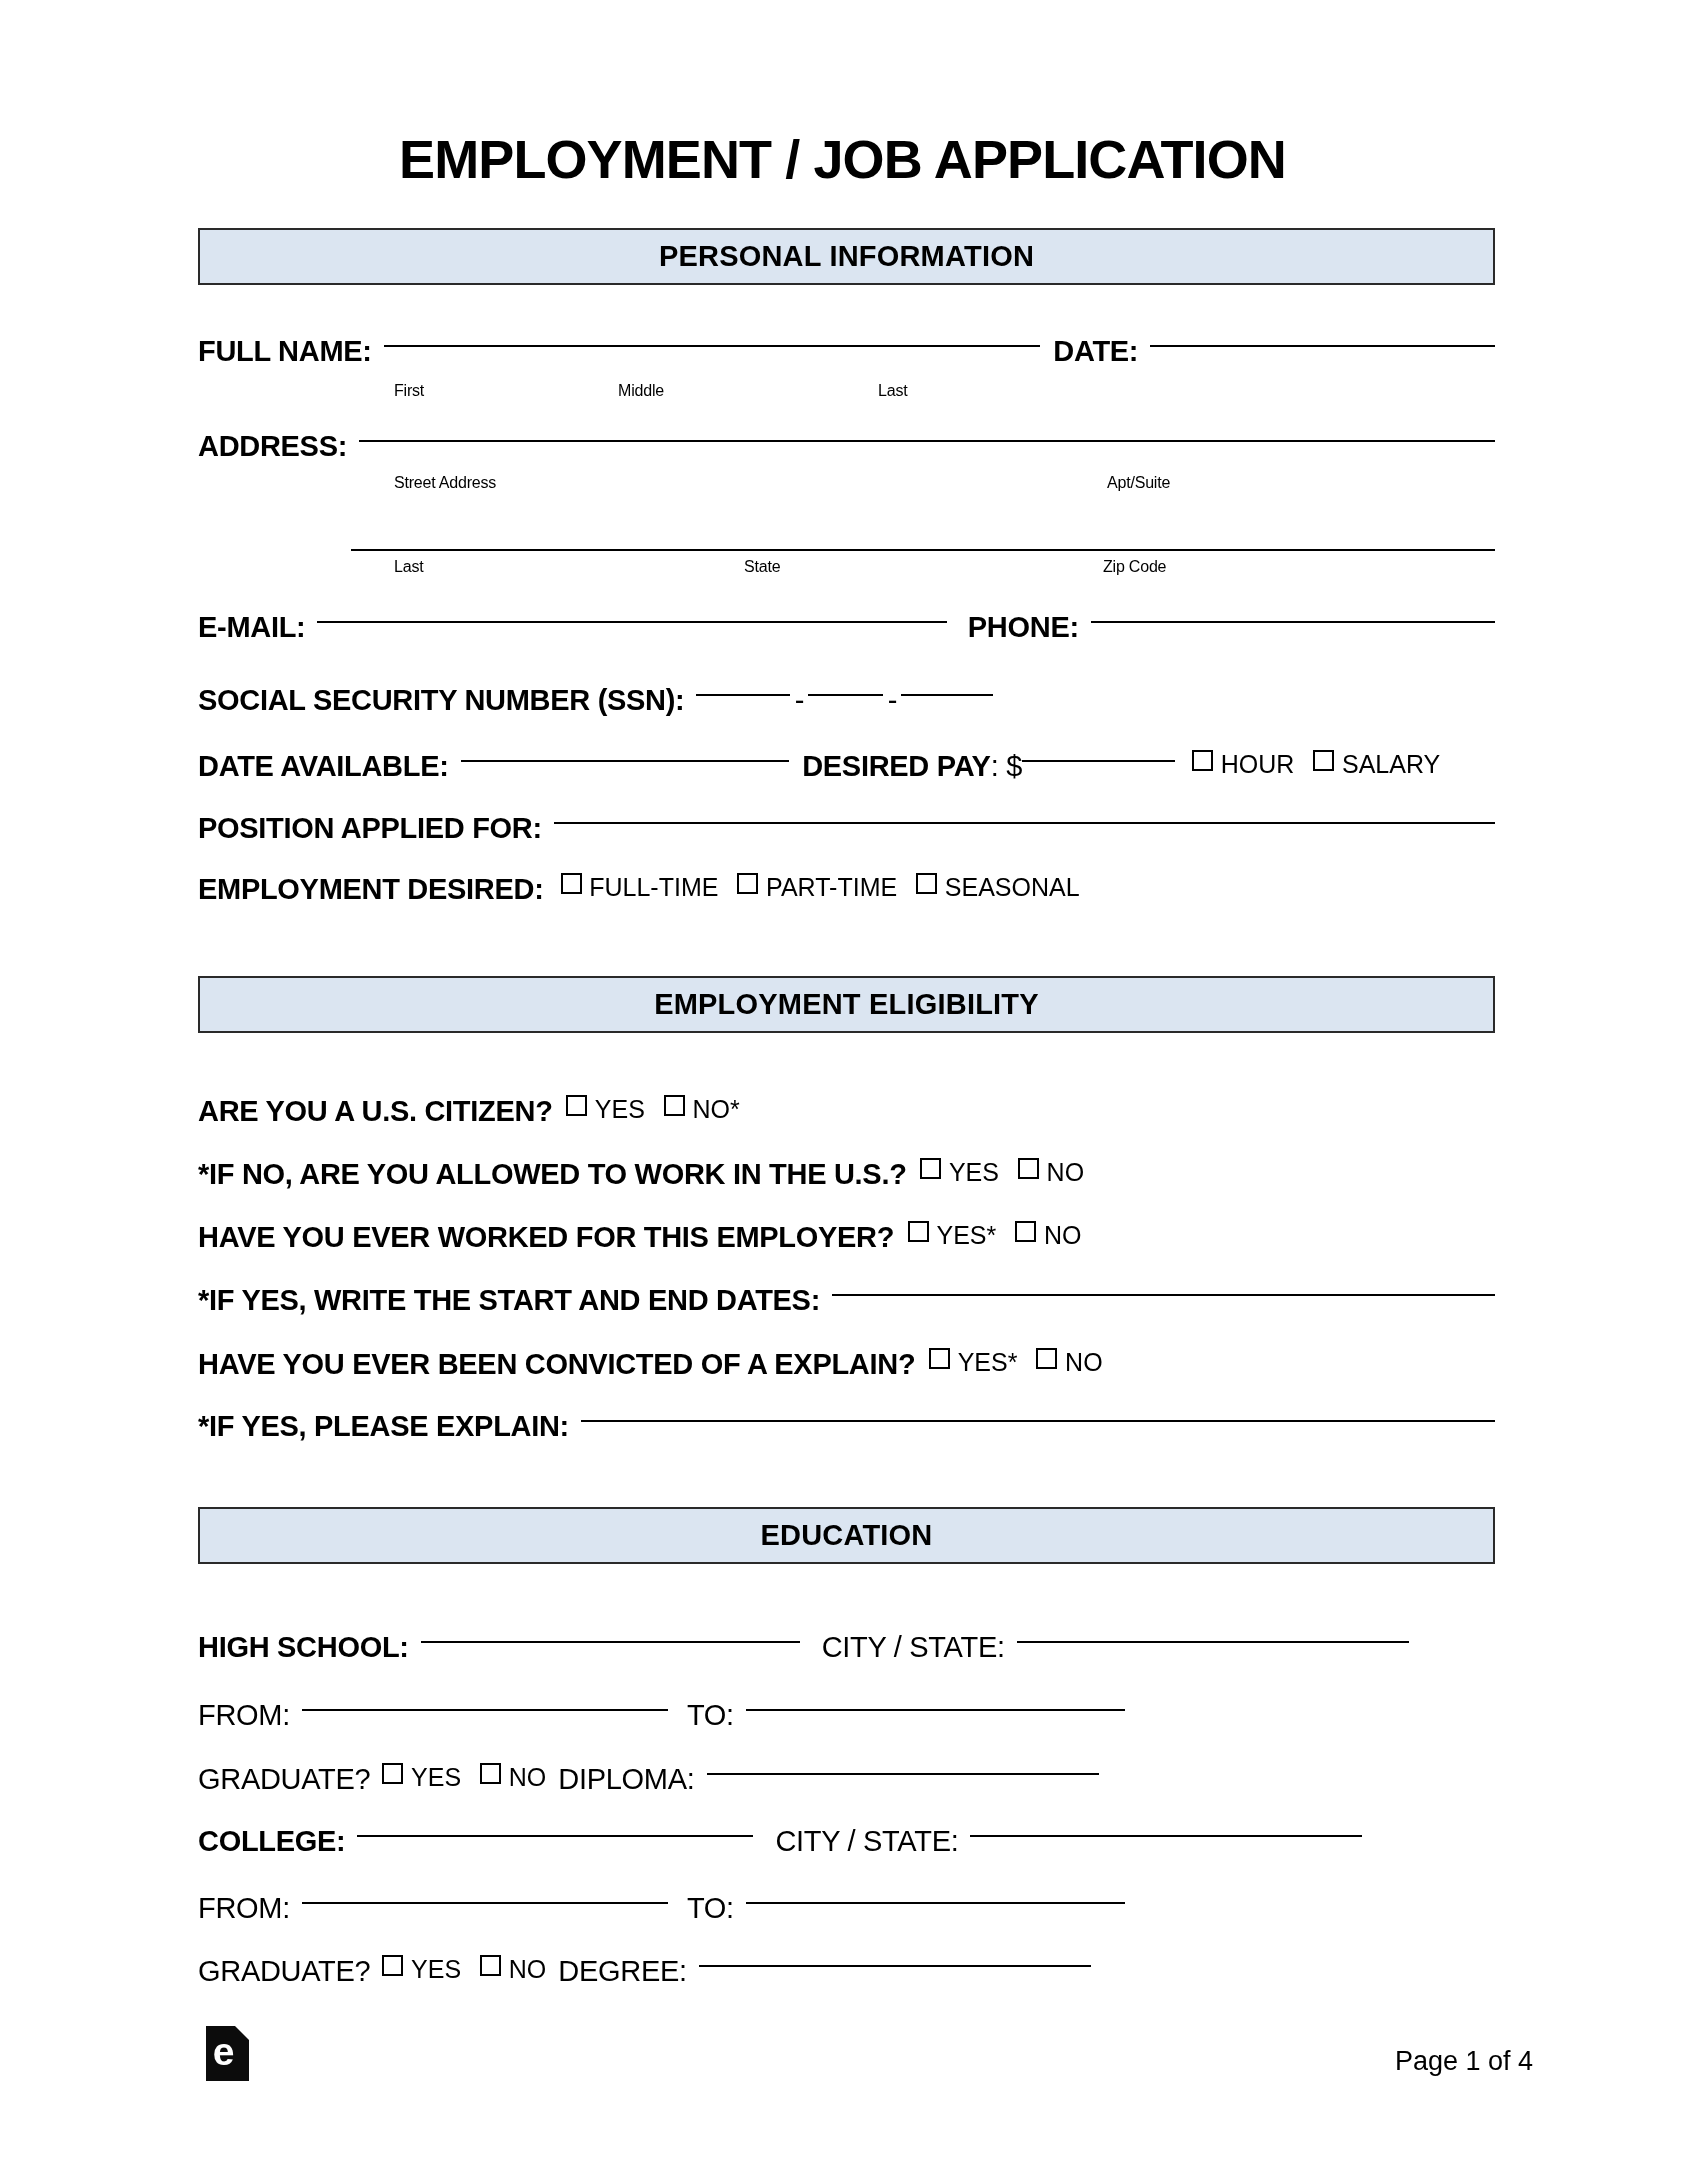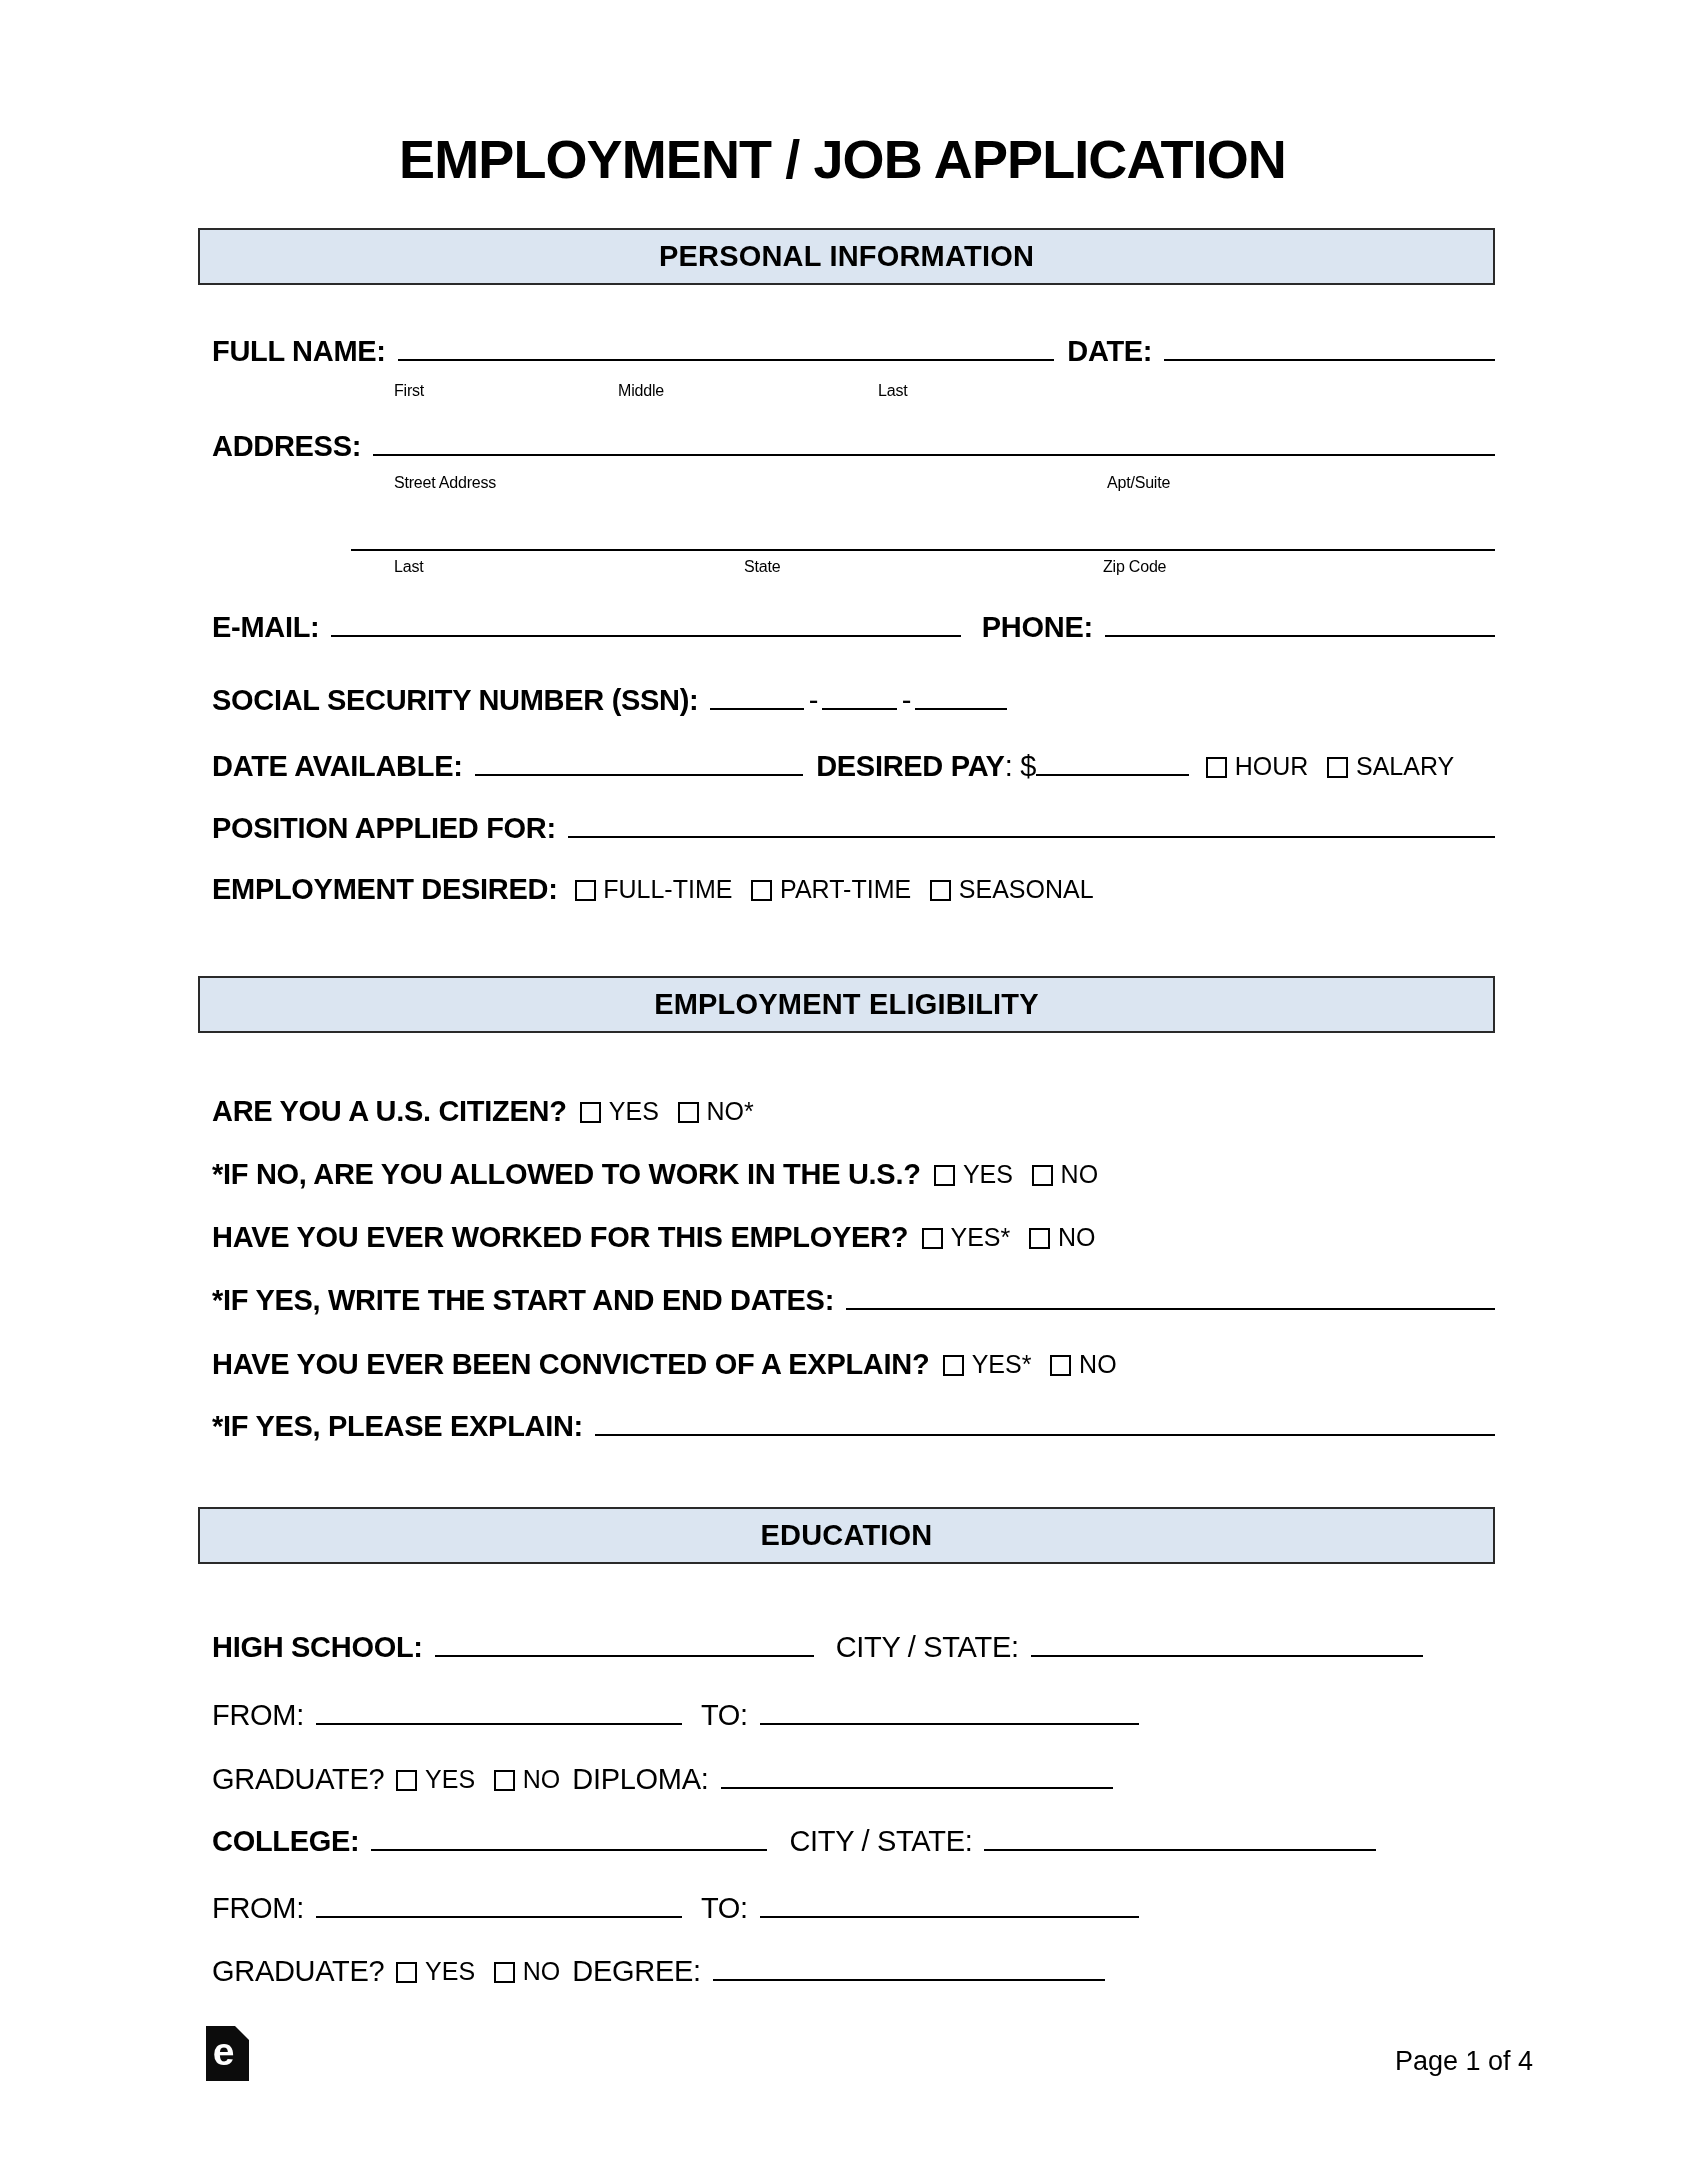--- a/index.html
+++ b/index.html
@@ -11,22 +11,22 @@
     position:absolute; top:128px; left:0; width:100%; text-align:center;
     font-size:54px; font-weight:700; letter-spacing:-0.9px;
   }
   .sec {
     position:absolute; left:198px; right:190px; height:57px; box-sizing:border-box;
     background:#dbe5f1; border:2.6px solid #2a2a2a;
     display:flex; align-items:center; justify-content:center;
     font-weight:700; font-size:29px; letter-spacing:0.2px;
   }
   .row {
-    position:absolute; left:212px; right:190px;
-    display:flex; align-items:center; white-space:nowrap;
+    position:absolute; left:198px; right:190px;
+    display:flex; align-items:flex-start; white-space:nowrap;
   }
   .lbl  { font-size:29px; letter-spacing:-0.3px; }
   .b    { font-weight:700; }
   .cb-lbl { font-size:25px; letter-spacing:0; }
   .sub  { position:absolute; font-size:16px; letter-spacing:-0.2px; }
   .line { display:inline-block; border-bottom:2.6px solid #000; height:10.2px; margin-bottom:-6px; }
   .fill { flex:1 1 auto; }
   .cb {
     display:inline-block; width:21px; height:21px; box-sizing:border-box;
     border:2.6px solid #000; margin:0 7.7px -2.6px 0; background:#fff;

